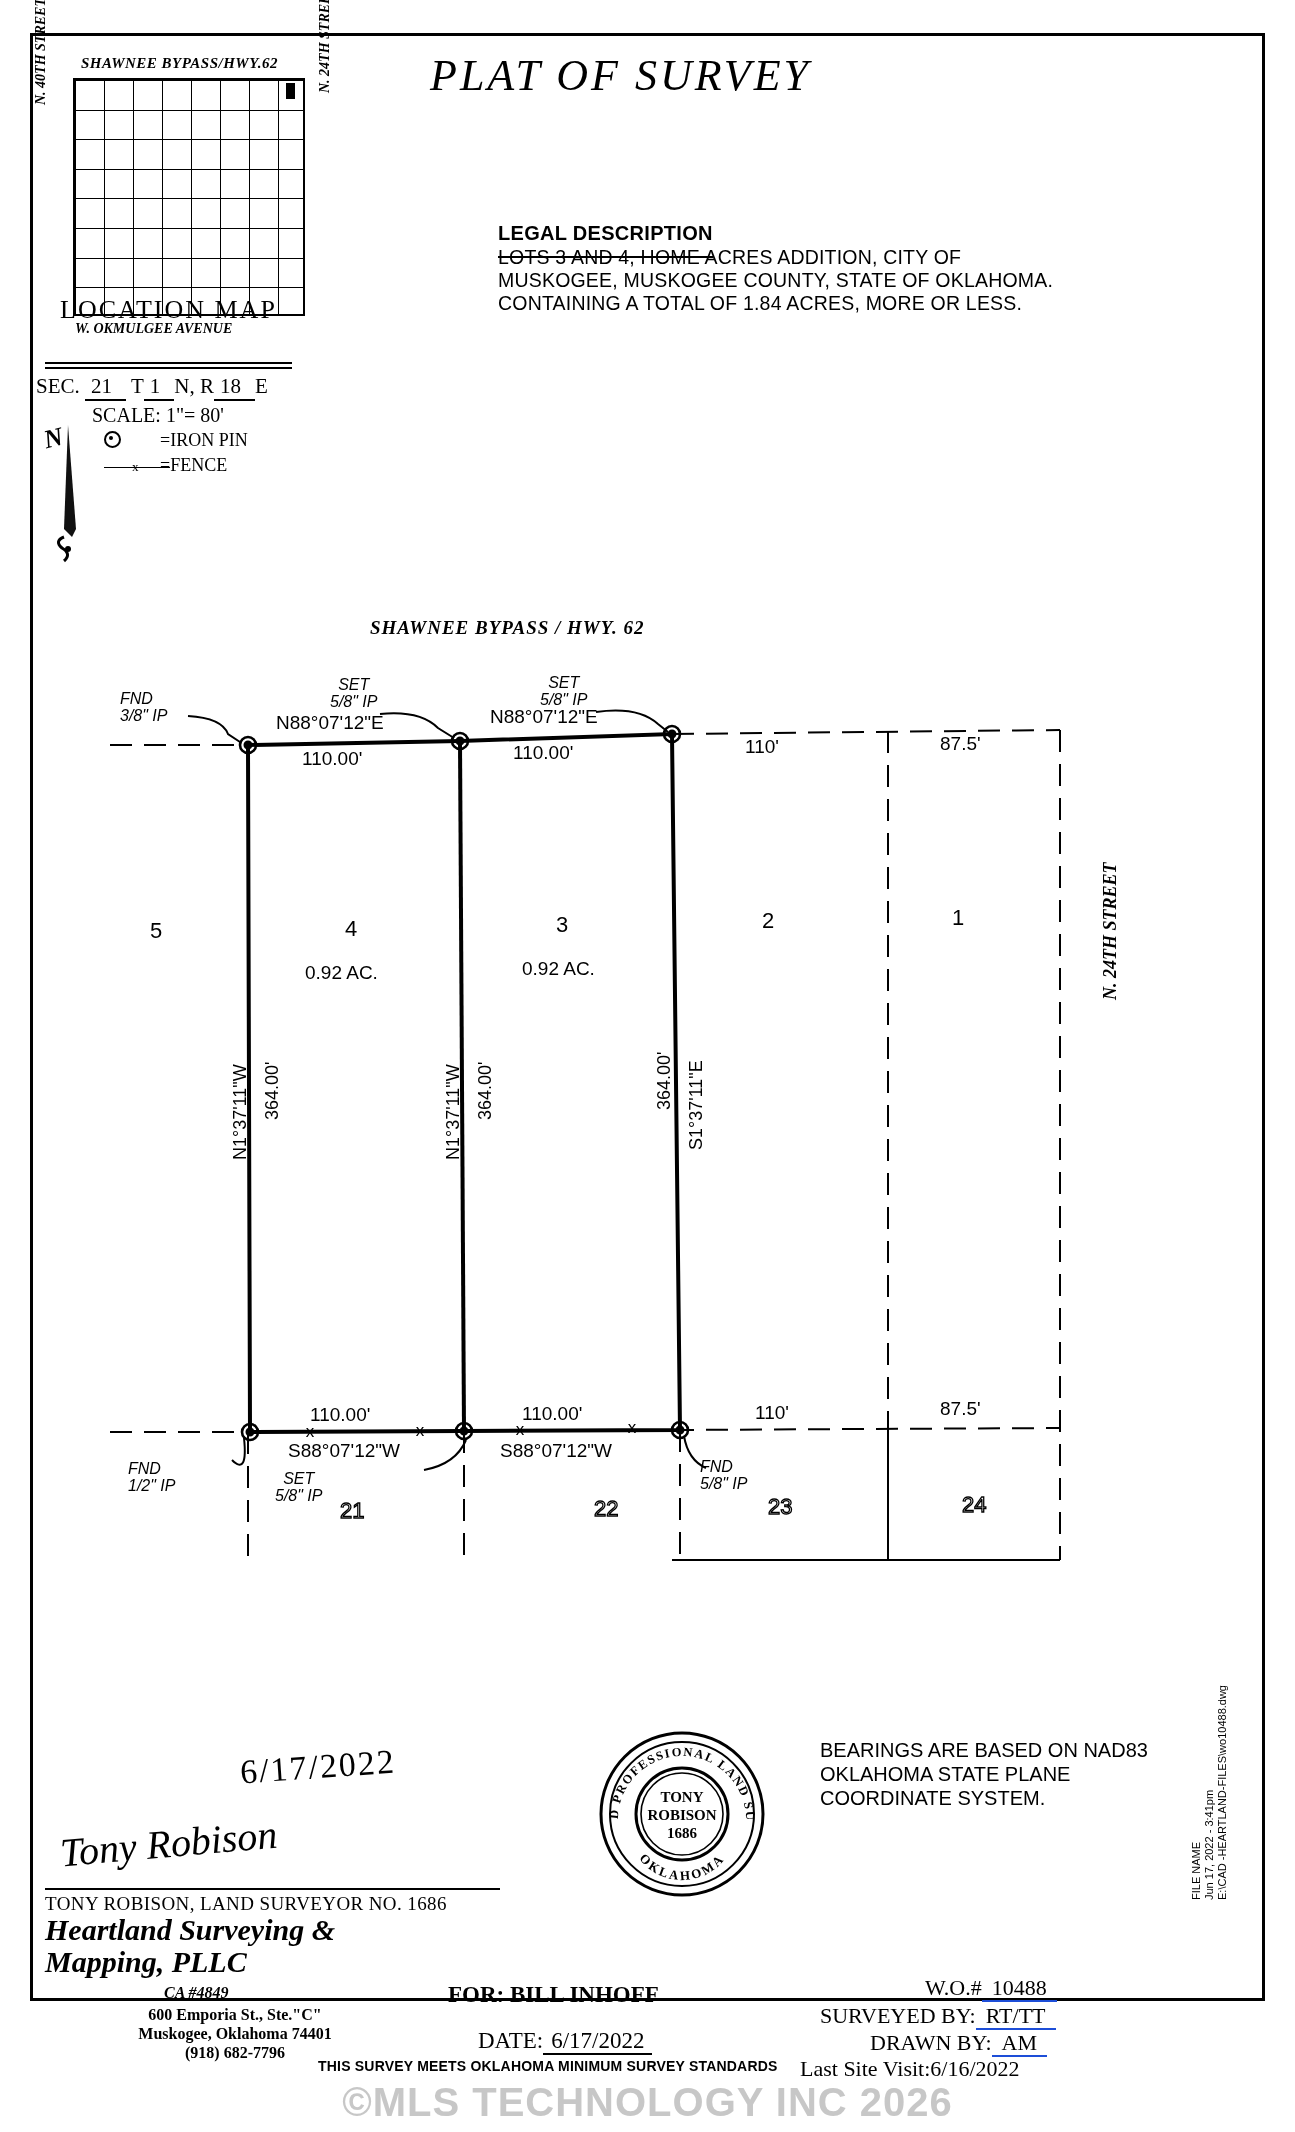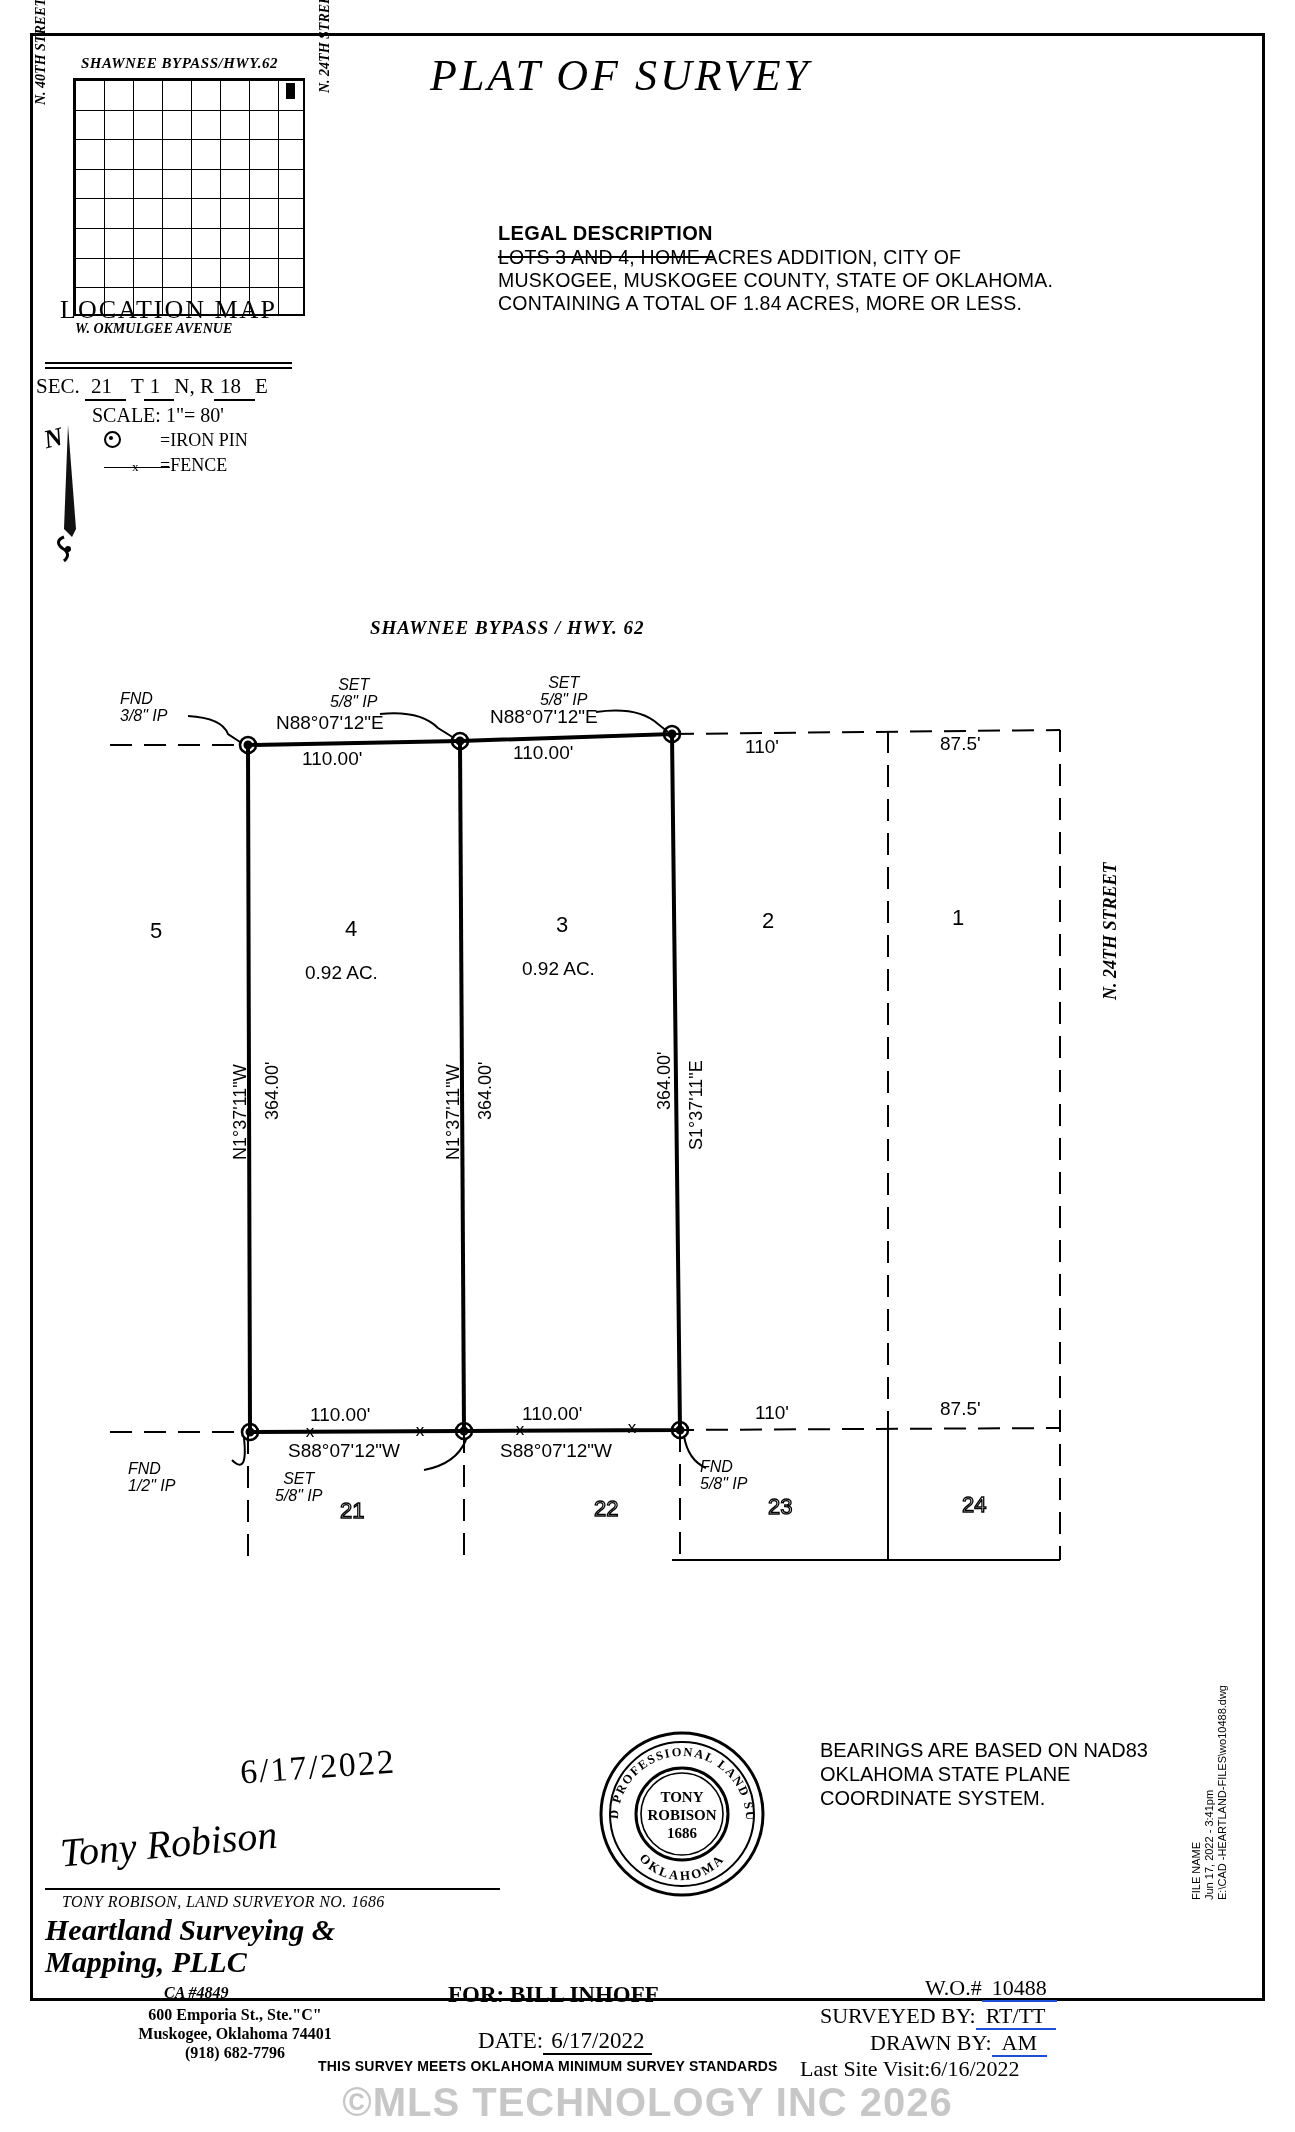--- a/index.html
+++ b/index.html
@@ -56,21 +56,21 @@
   .lbl-s{position:absolute;font-size:16px;white-space:nowrap;font-family:"Liberation Sans",sans-serif;}
   .hand{font-family:"Liberation Sans",sans-serif;font-style:italic;font-size:16px;}
   .lotno{position:absolute;font-size:22px;}
   .lotno-out{position:absolute;font-size:22px;color:#fff;-webkit-text-stroke:1.3px #000;}
   .vlbl{position:absolute;font-size:18px;white-space:nowrap;transform:rotate(-90deg);transform-origin:left top;}
 
   
   .datehand{position:absolute;left:240px;top:1748px;font-family:"Liberation Serif",serif;font-size:34px;letter-spacing:2px;transform:rotate(-4deg);}
   .sigline{position:absolute;left:45px;top:1888px;width:455px;border-top:2px solid #000;}
   .signature{position:absolute;left:60px;top:1820px;font-family:"Liberation Serif",serif;font-style:italic;font-size:40px;transform:rotate(-5deg);}
-  .surv-name{position:absolute;left:62px;top:1893px;font-family:"Liberation Serif",serif;font-size:16px;letter-spacing:.4px;white-space:nowrap;font-style:italic;}
+  .surv-name{position:absolute;left:45px;top:1893px;font-family:"Liberation Serif",serif;font-size:19px;letter-spacing:.4px;white-space:nowrap;}
   .firm{position:absolute;left:45px;top:1914px;font-family:"Liberation Serif",serif;font-style:italic;font-weight:bold;font-size:30px;line-height:32px;white-space:pre;}
   .ca{position:absolute;left:164px;top:1984px;font-family:"Liberation Serif",serif;font-style:italic;font-weight:bold;font-size:16px;}
   .addr{position:absolute;left:110px;top:2005px;font-family:"Liberation Serif",serif;font-weight:bold;font-size:16px;line-height:19px;text-align:center;width:250px;white-space:pre;}
   .meets{position:absolute;left:318px;top:2058px;font-size:14px;font-weight:bold;letter-spacing:.2px;white-space:nowrap;}
 
   .bearings-note{position:absolute;left:820px;top:1738px;font-size:20px;line-height:24px;white-space:pre;}
   .forline{position:absolute;left:448px;top:1982px;font-family:"Liberation Serif",serif;font-size:23px;white-space:nowrap;font-weight:bold;}
   .dateline{position:absolute;left:478px;top:2028px;font-family:"Liberation Serif",serif;font-size:23px;white-space:nowrap;}
   .dateval{border-bottom:2px solid #000;padding:0 8px;}
   .wo{position:absolute;left:925px;top:1975px;font-family:"Liberation Serif",serif;font-size:22px;white-space:nowrap;}

